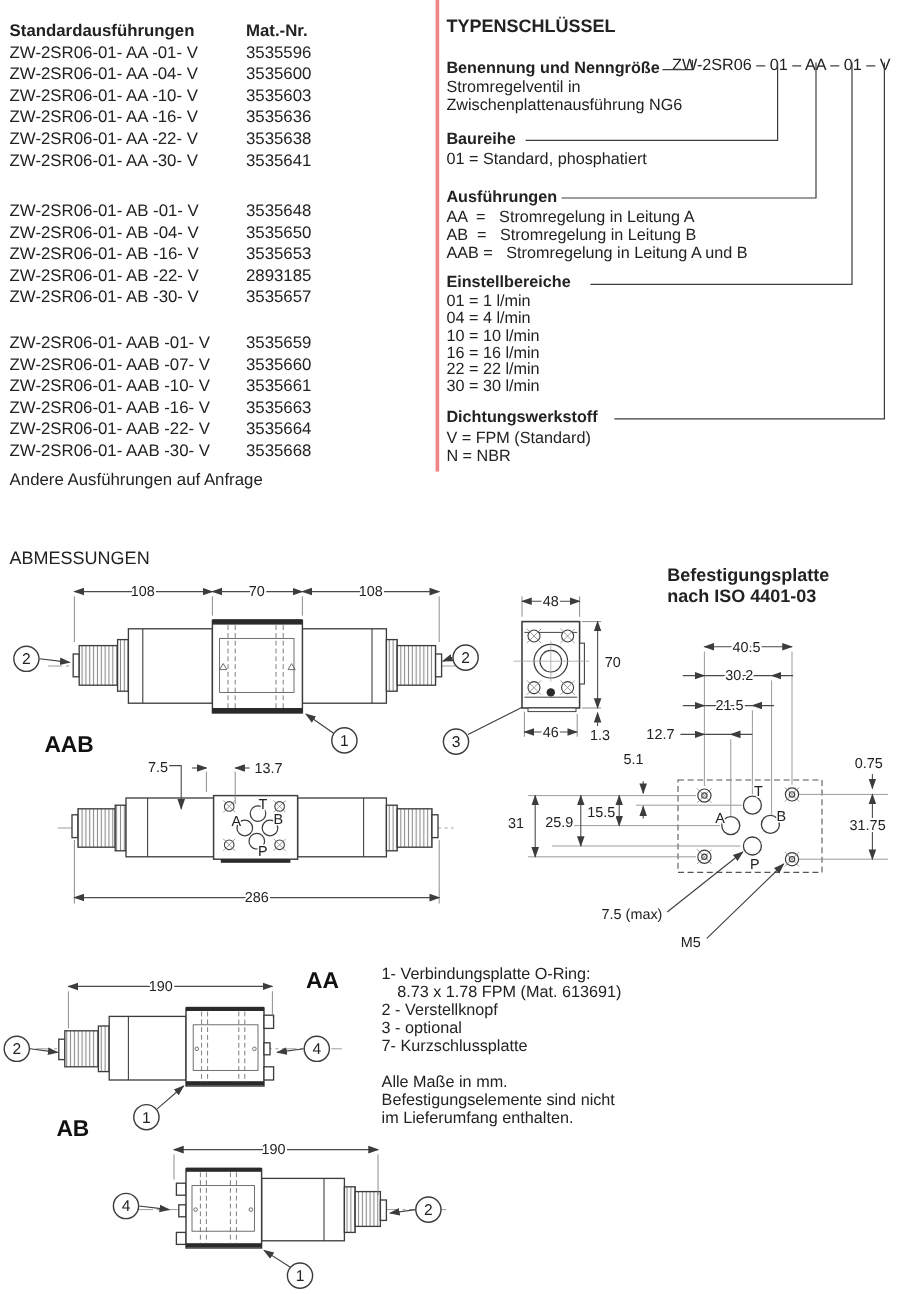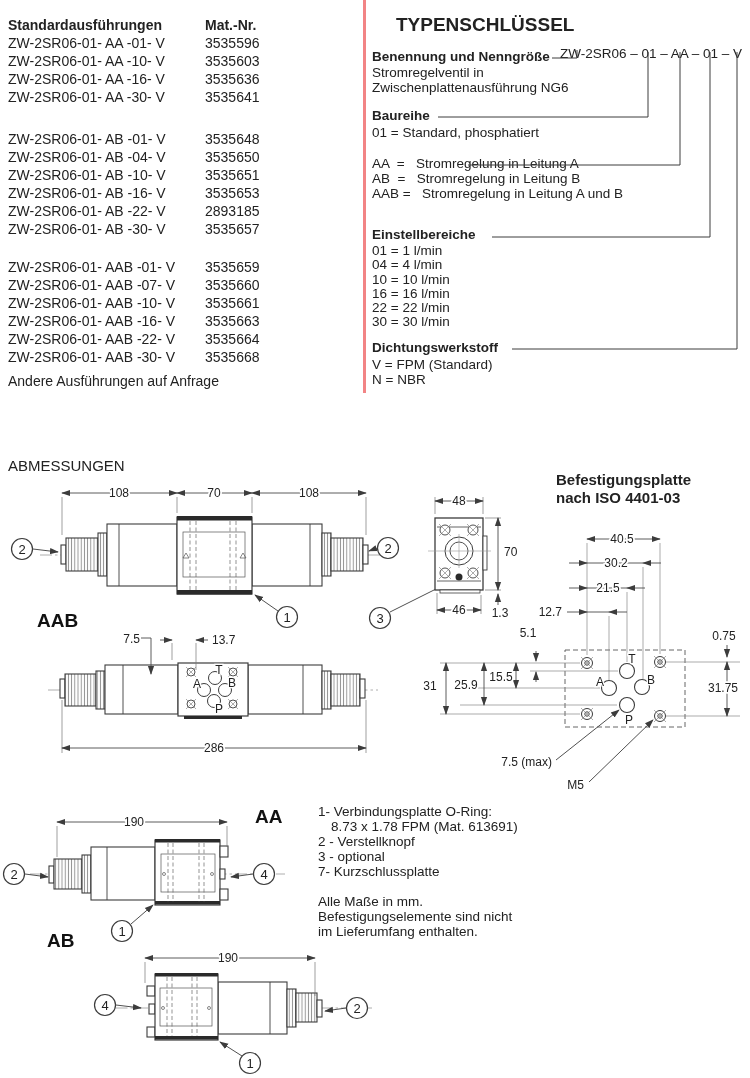--- a/index.html
+++ b/index.html
@@ -14,21 +14,21 @@
   .prow{position:relative;height:18px;}
   .c2{position:absolute;left:197px;top:0;}
   .g2{margin-top:24px;}
   .g3{margin-top:20px;}
   .pfoot{margin-top:6px;}
 
   
   .divider{position:absolute;left:363px;top:0;width:3px;height:393px;background:#f28485;}
 
   
-  .tk-title{position:absolute;left:372px;top:14px;font-size:19px;font-weight:bold;margin-left:24px;}
+  .tk-title{position:absolute;left:372px;top:14px;font-size:15px;font-weight:bold;}
   .tk-code{position:absolute;left:560px;top:46px;font-size:13.5px;}
   .tk-sec{position:absolute;left:372px;font-size:13.5px;line-height:15px;}
   .tk-sec .h{font-weight:bold;margin-bottom:1px;}
   .s1{top:49px;} .s2{top:108px;} .s3{top:156px;} .s4{top:228px;line-height:14.2px;} .s5{top:340px;}
   .s2 .h,.s3 .h,.s4 .h,.s5 .h{margin-bottom:2px;}
 
   
   .abm-title{position:absolute;left:8px;top:457px;font-size:15px;font-weight:normal;}
   .plate-head{position:absolute;left:556px;top:471px;font-size:15px;font-weight:bold;line-height:18px;}
 
@@ -49,28 +49,29 @@
 </head>
 <body>
 
 <div class="plist">
   <div class="prow">
     <span class="b">Standardausführungen</span>
     <span class="c2 b">Mat.-Nr.</span>
   </div>
   <div>
     <div class="prow"><span>ZW-2SR06-01- AA -01- V</span><span class="c2">3535596</span></div>
+    <div class="prow"><span>ZW-2SR06-01- AA -04- V</span><span class="c2">3535600</span></div>
     <div class="prow"><span>ZW-2SR06-01- AA -10- V</span><span class="c2">3535603</span></div>
     <div class="prow"><span>ZW-2SR06-01- AA -16- V</span><span class="c2">3535636</span></div>
+    <div class="prow"><span>ZW-2SR06-01- AA -22- V</span><span class="c2">3535638</span></div>
     <div class="prow"><span>ZW-2SR06-01- AA -30- V</span><span class="c2">3535641</span></div>
   </div>
   <div class="g2">
     <div class="prow"><span>ZW-2SR06-01- AB -01- V</span><span class="c2">3535648</span></div>
     <div class="prow"><span>ZW-2SR06-01- AB -04- V</span><span class="c2">3535650</span></div>
-    <div class="prow"><span>ZW-2SR06-01- AB -10- V</span><span class="c2">3535651</span></div>
     <div class="prow"><span>ZW-2SR06-01- AB -16- V</span><span class="c2">3535653</span></div>
     <div class="prow"><span>ZW-2SR06-01- AB -22- V</span><span class="c2">2893185</span></div>
     <div class="prow"><span>ZW-2SR06-01- AB -30- V</span><span class="c2">3535657</span></div>
   </div>
   <div class="g3">
     <div class="prow"><span>ZW-2SR06-01- AAB -01- V</span><span class="c2">3535659</span></div>
     <div class="prow"><span>ZW-2SR06-01- AAB -07- V</span><span class="c2">3535660</span></div>
     <div class="prow"><span>ZW-2SR06-01- AAB -10- V</span><span class="c2">3535661</span></div>
     <div class="prow"><span>ZW-2SR06-01- AAB -16- V</span><span class="c2">3535663</span></div>
     <div class="prow"><span>ZW-2SR06-01- AAB -22- V</span><span class="c2">3535664</span></div>
@@ -87,20 +88,21 @@
 <div class="tk-sec s1">
   <div class="h">Benennung und Nenngröße</div>
   <div>Stromregelventil in</div>
   <div>Zwischenplattenausführung NG6</div>
 </div>
 <div class="tk-sec s2">
   <div class="h">Baureihe</div>
   <div>01 = Standard, phosphatiert</div>
 </div>
 <div class="tk-sec s3">
+  <div class="h">Ausführungen</div>
   <div class="pre">AA  =   Stromregelung in Leitung A</div>
   <div class="pre">AB  =   Stromregelung in Leitung B</div>
   <div class="pre">AAB =   Stromregelung in Leitung A und B</div>
 </div>
 <div class="tk-sec s4">
   <div class="h">Einstellbereiche</div>
   <div>01 = 1 l/min</div>
   <div>04 = 4 l/min</div>
   <div>10 = 10 l/min</div>
   <div>16 = 16 l/min</div>

